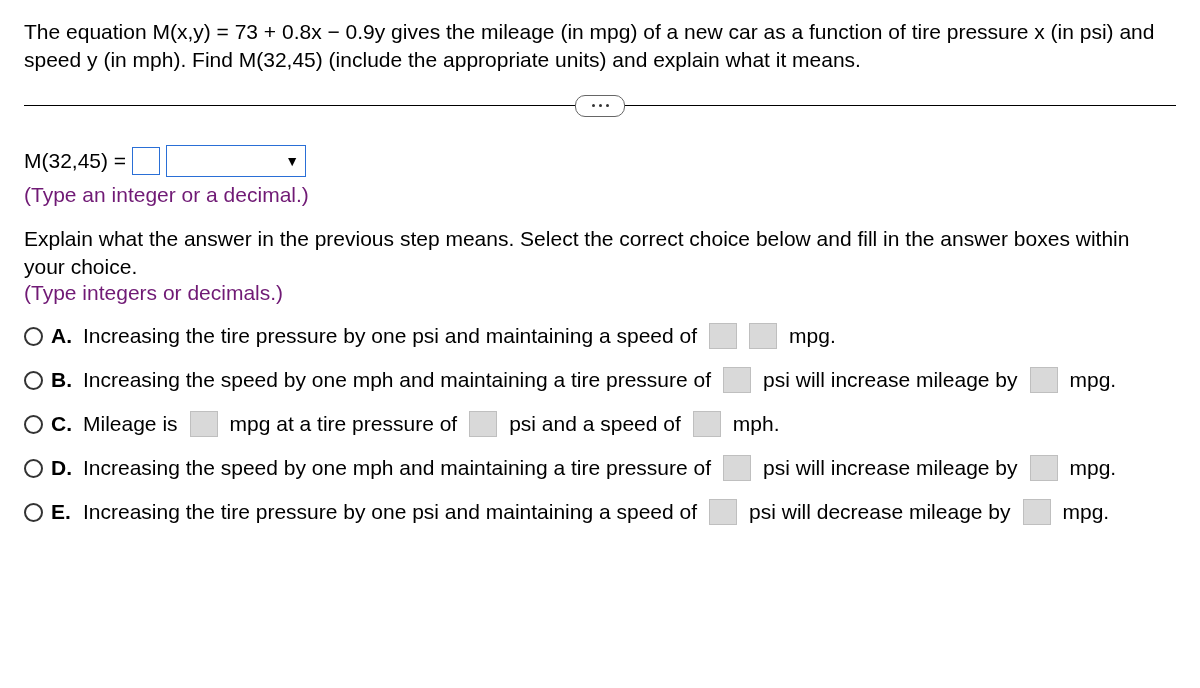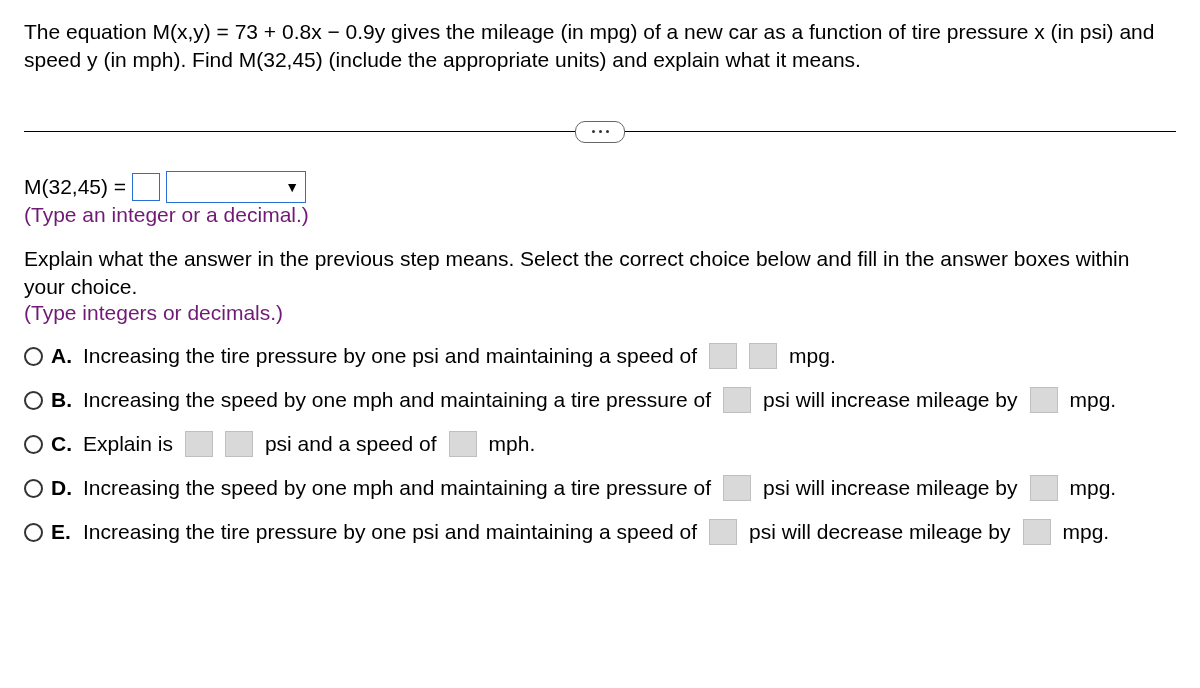--- a/index.html
+++ b/index.html
@@ -7,21 +7,21 @@
     font-size: 21px;
     color: #000;
     margin: 0;
     padding: 18px 24px;
     width: 1200px;
     box-sizing: border-box;
     background: #fff;
   }
   .question-text {
     line-height: 1.35;
-    margin-bottom: 44px;
+    margin-bottom: 18px;
   }
   .divider-wrap {
     position: relative;
     height: 24px;
     margin-bottom: 28px;
   }
   .divider-line {
     border-top: 1px solid #000;
     position: absolute;
     top: 12px;
@@ -46,20 +46,21 @@
   .dot {
     width: 3px;
     height: 3px;
     background: #333;
     border-radius: 50%;
   }
   .answer-row {
     display: flex;
     align-items: center;
     gap: 6px;
+    margin-bottom: 6px;
   }
   .numeric-box {
     width: 28px;
     height: 28px;
     border: 1.5px solid #2a6fd6;
     background: #fff;
     box-sizing: border-box;
   }
   .select-box {
     width: 140px;
@@ -174,22 +175,23 @@
       <span>psi will increase mileage by</span>
       <span class="fill-box"></span>
       <span>mpg.</span>
     </span>
   </div>
 
   <div class="choice-row">
     <span class="radio"></span>
     <span class="choice-label">C.</span>
     <span class="choice-text">
-      <span>Explain is</span>
-      <span class="fill-box"></span>
+      <span>Mileage is</span>
+      <span class="fill-box"></span>
+      <span>mpg at a tire pressure of</span>
       <span class="fill-box"></span>
       <span>psi and a speed of</span>
       <span class="fill-box"></span>
       <span>mph.</span>
     </span>
   </div>
 
   <div class="choice-row">
     <span class="radio"></span>
     <span class="choice-label">D.</span>

